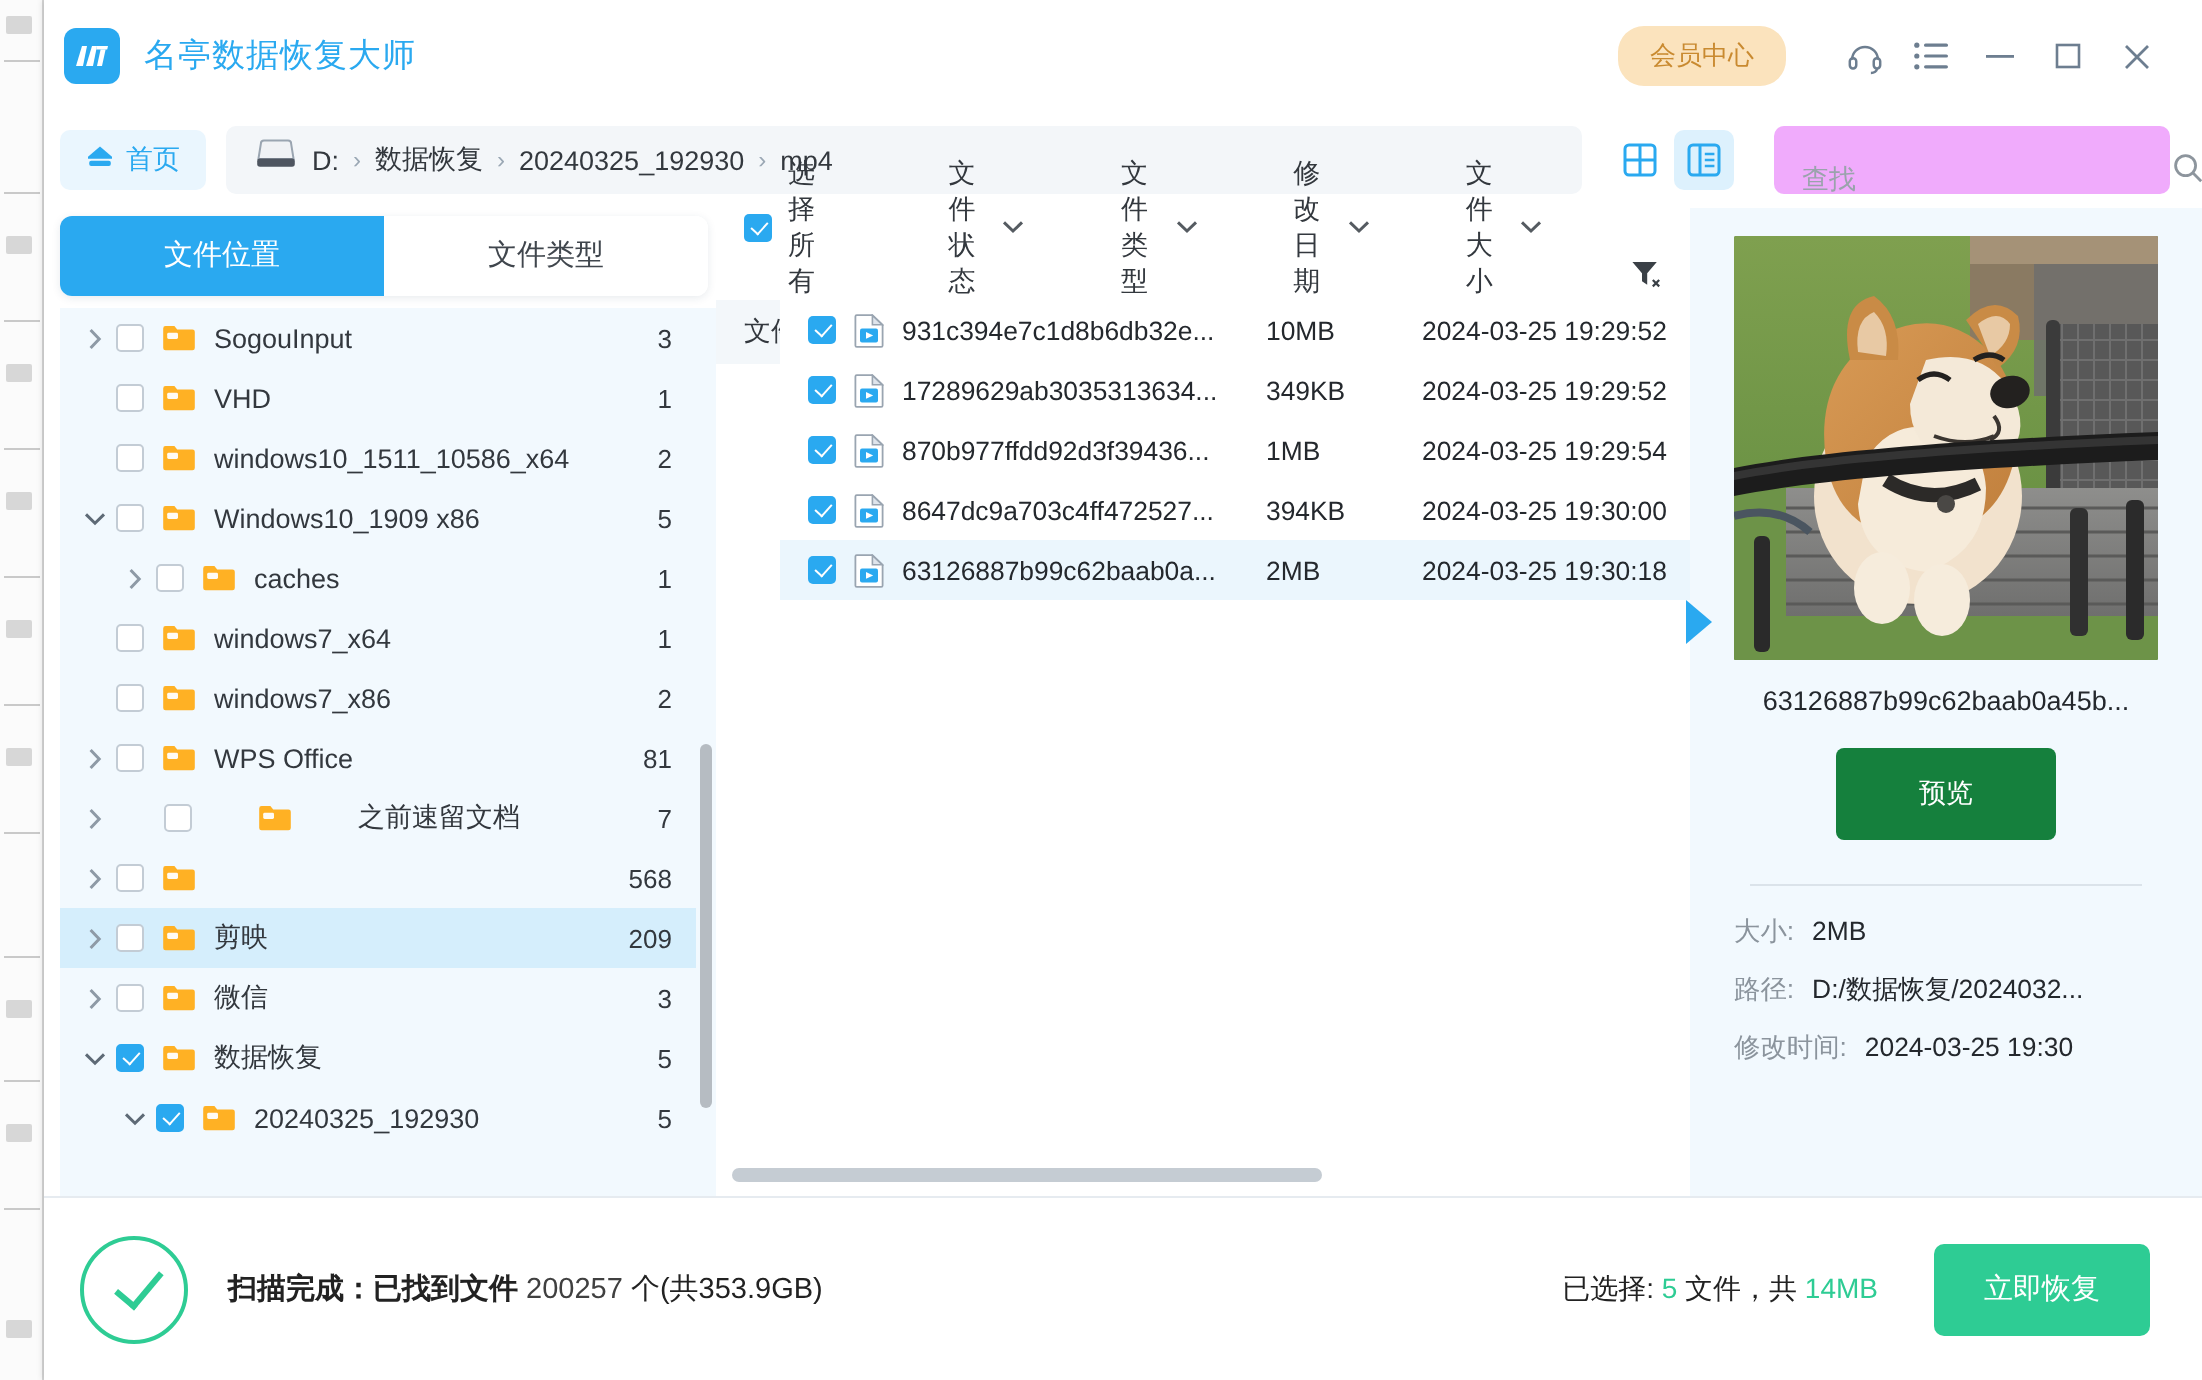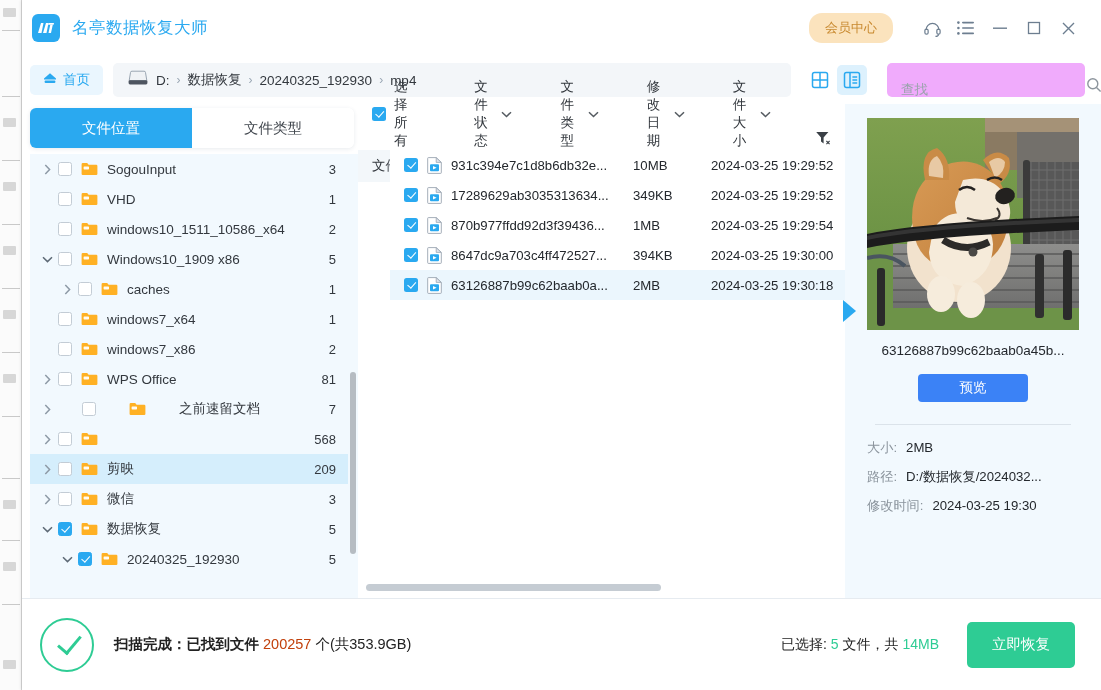--- a/index.html
+++ b/index.html
@@ -266,22 +266,22 @@
   #preview-thumb {
     width: 212px; height: 212px; overflow: hidden;
     background: #6c8a4e; position: relative; border-radius: 1px;
   }
   #preview-filename {
     margin-top: 13px; width: 216px; text-align: center;
     font-size: 13.5px; color: #24282d;
     white-space: nowrap; overflow: hidden; text-overflow: ellipsis;
   }
   #preview-button {
-    margin-top: 16px; width: 110px; height: 28px;
-    background: #3b82f6; color: #ffffff; border: 0; border-radius: 4px;
+    margin-top: 16px; width: 110px; height: 46px;
+    background: #15803d; color: #ffffff; border: 0; border-radius: 4px;
     font-size: 13.5px; cursor: pointer;
     font-family: "Liberation Sans", sans-serif;
   }
   #preview-divider { width: 196px; height: 1px; background: #dbe3ea; margin-top: 22px; }
   #preview-meta { width: 212px; margin-top: 14px; }
   .meta-row { display: flex; margin-bottom: 11px; font-size: 13.2px; align-items: baseline; }
   .meta-key { color: #8b949d; flex: 0 0 auto; margin-right: 9px; }
   .meta-val { color: #24282d; overflow: hidden; text-overflow: ellipsis; white-space: nowrap; }
 
   
@@ -298,21 +298,21 @@
     display: flex; align-items: center; justify-content: center;
     flex: 0 0 54px;
   }
   #scan-check-circle .tick {
     width: 13px; height: 23px;
     border: solid #2ecc94; border-width: 0 3px 3px 0;
     transform: rotate(40deg) translate(0px,-3px);
   }
   #scan-text { margin-left: 20px; font-size: 14.5px; color: #222; }
   #scan-text .bold { font-weight: bold; }
-  #scan-text .green { color: #c2410c; }
+  #scan-text .green { color: #404040; }
   #footer-spacer { flex: 1; }
   #selected-summary { font-size: 14px; color: #222; margin-right: 28px; white-space: nowrap; }
   #selected-summary .green { color: #2ecc94; }
   #recover-button {
     width: 108px; height: 46px;
     background: #2ecc94; color: #fff; border: 0; border-radius: 5px;
     font-size: 14.5px; cursor: pointer;
     font-family: "Liberation Sans", sans-serif;
   }
 </style>

